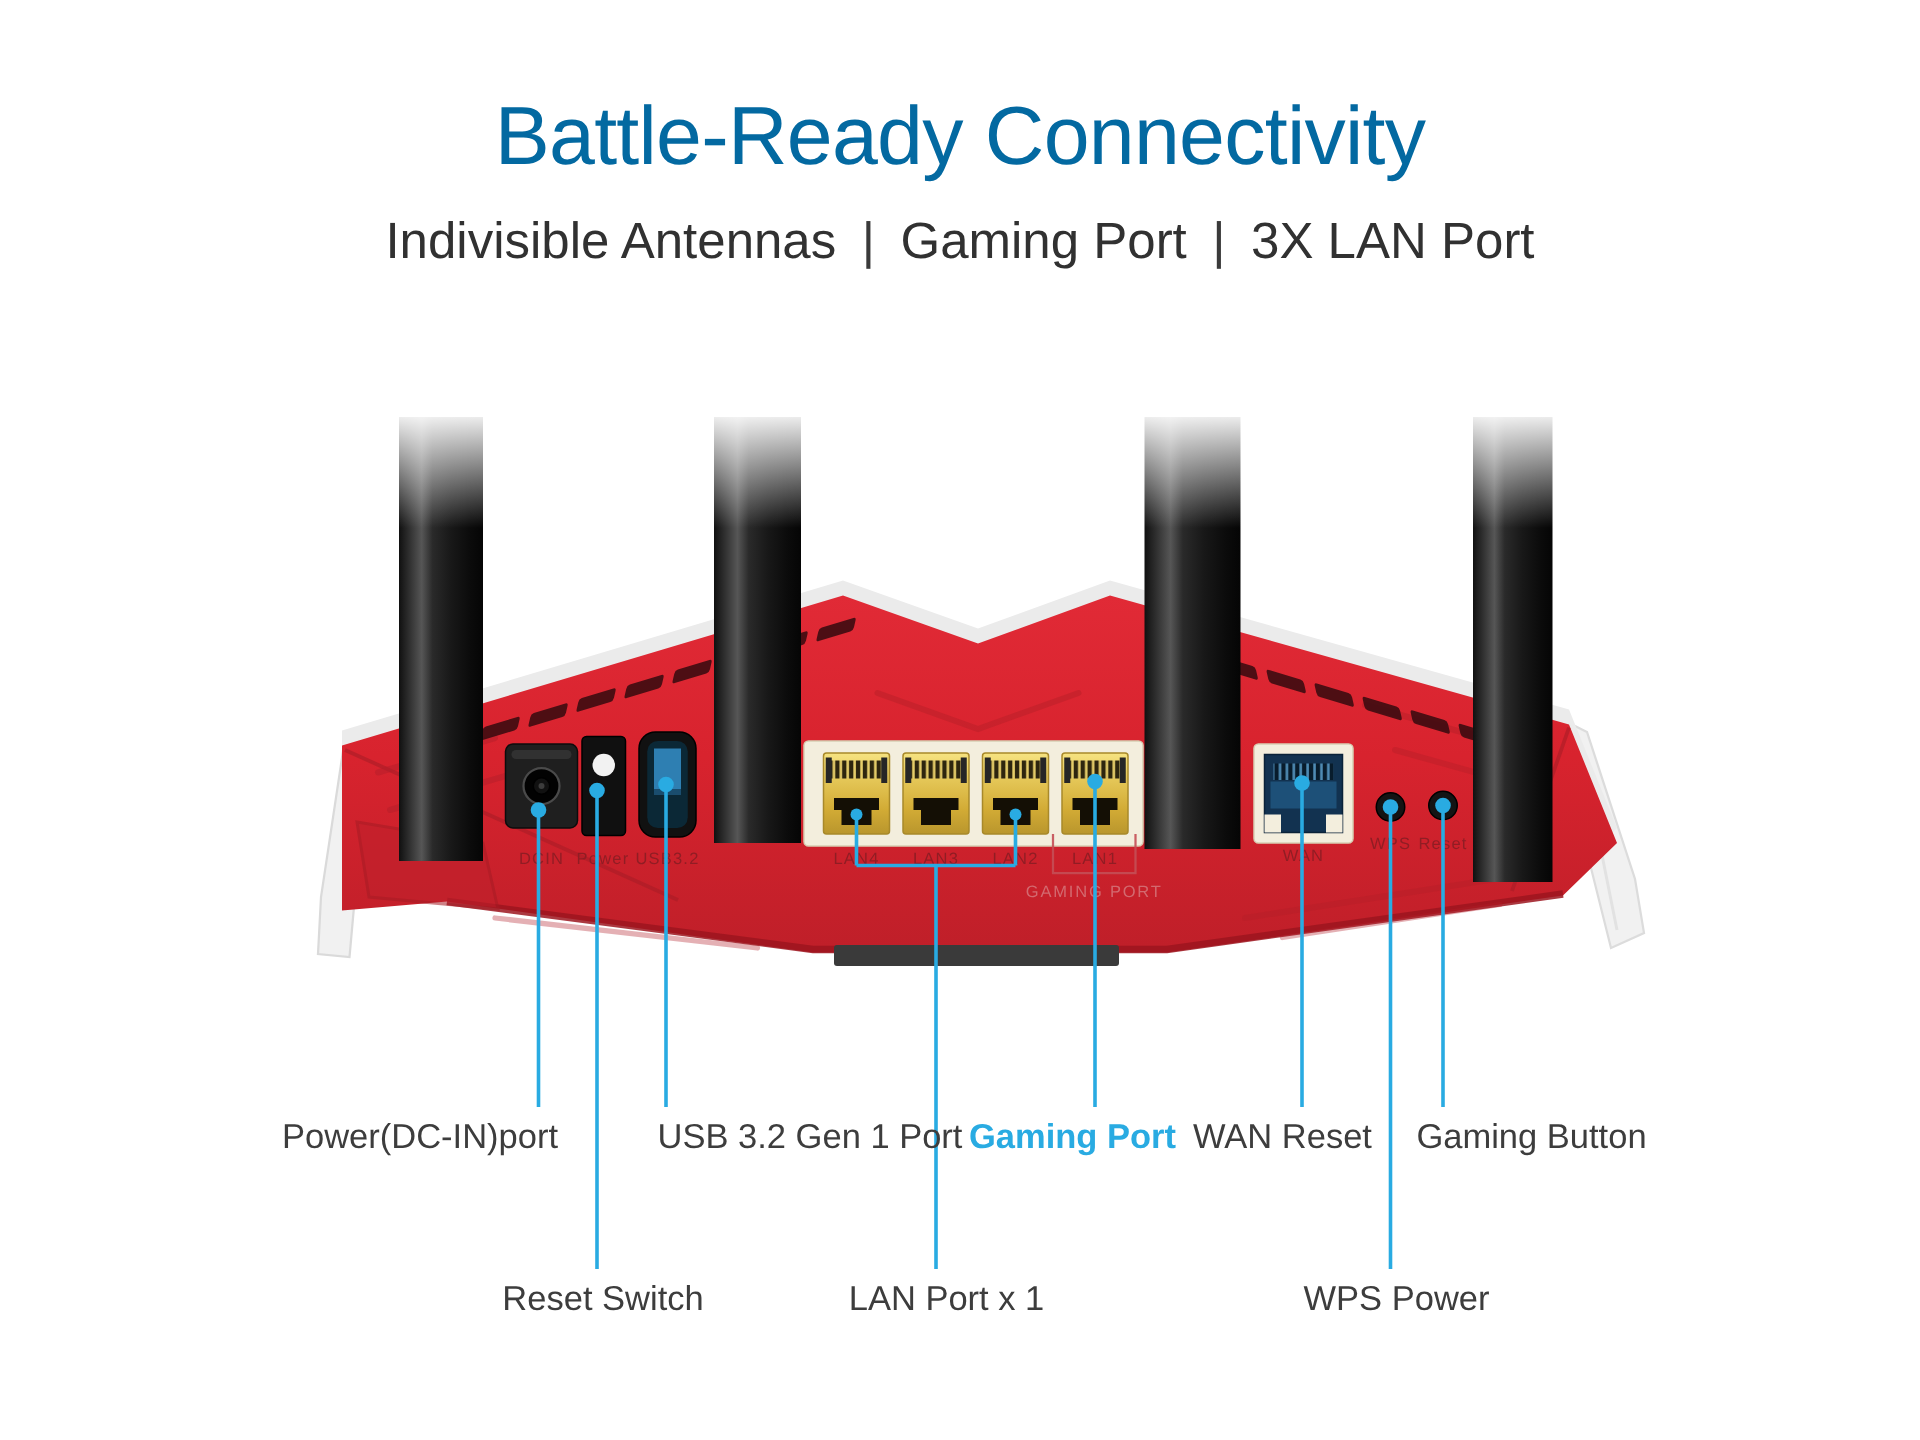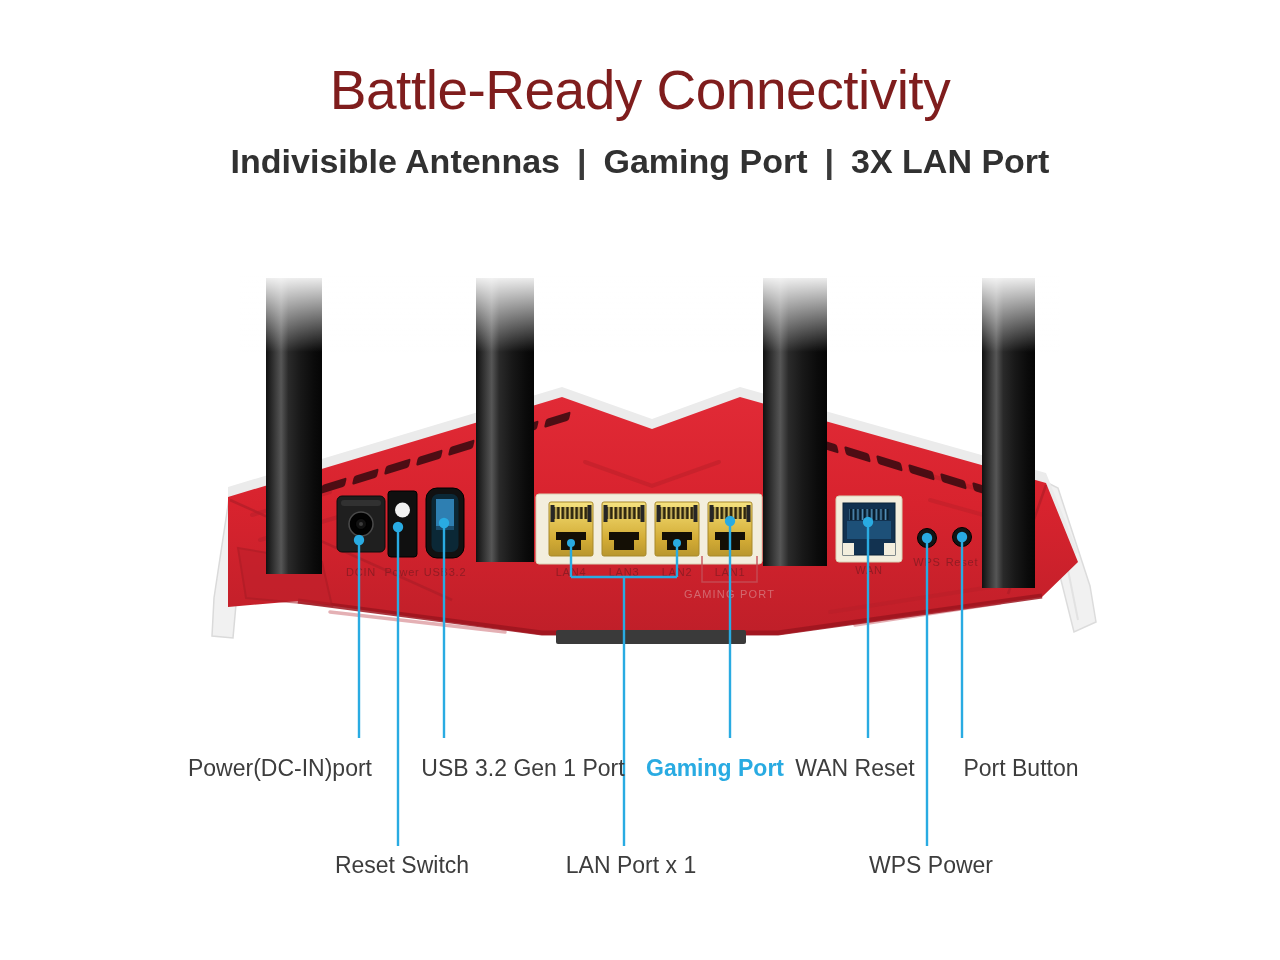--- a/index.html
+++ b/index.html
@@ -1,26 +1,26 @@
 <!DOCTYPE html>
 <html><head>
 <meta charset="utf-8">
 <style>
   html,body{margin:0;padding:0;background:#fff;}
   .canvas{position:relative;width:1280px;height:960px;background:#ffffff;overflow:hidden;
           font-family:"Liberation Sans",sans-serif;}
   .title{position:absolute;top:58px;left:0;width:1280px;text-align:center;
-         font-size:55px;font-weight:400;letter-spacing:-0.5px;color:#7f1d1d;}
+         font-size:55px;font-weight:400;letter-spacing:-0.5px;color:#0369a1;}
   .subtitle{position:absolute;top:142px;left:0;width:1280px;text-align:center;
-            font-size:34px;font-weight:700;color:#313131;}
+            font-size:34px;font-weight:400;color:#313131;}
   .subtitle .divider{margin:0 17px;color:#3a3a3a;}
   .art{position:absolute;left:0;top:0;}
   .lbl{position:absolute;transform:translateX(-50%);white-space:nowrap;
        font-size:23px;color:#3d3d3d;}
-  .r1{top:744px;margin-top:11px;}
+  .r1{top:744px;}
   .r2{top:852px;}
   .hl{color:#29abe2;font-weight:700;}
   svg text{font-family:"Liberation Sans",sans-serif;}
 </style>
 </head>
 <body>
 
 <div class="canvas">
 
   <div class="title">Battle-Ready Connectivity</div>
@@ -214,21 +214,21 @@
       <circle cx="571" cy="543" r="4"></circle>
       <circle cx="677" cy="543" r="4"></circle>
       <circle cx="730" cy="521" r="5.2"></circle>
       <circle cx="868" cy="522" r="5.2"></circle>
       <circle cx="927" cy="538" r="5.2"></circle>
       <circle cx="962" cy="537" r="5.2"></circle>
     </g>
   </svg>
 
   <div class="lbl r1" style="left:280px">Power(DC-IN)port</div>
-  <div class="lbl r1" style="left:523px">USB 3.2 Gen 1 Port</div>
+  <div class="lbl r1" style="left:540px">USB 3.2 Gen 1 Port</div>
   <div class="lbl r1 hl" style="left:715px">Gaming Port</div>
   <div class="lbl r1" style="left:855px">WAN Reset</div>
-  <div class="lbl r1" style="left:1021px">Port Button</div>
+  <div class="lbl r1" style="left:1021px">Gaming Button</div>
   <div class="lbl r2" style="left:402px">Reset Switch</div>
   <div class="lbl r2" style="left:631px">LAN Port x 1</div>
   <div class="lbl r2" style="left:931px">WPS Power</div>
 
 </div>
 
 </body></html>

